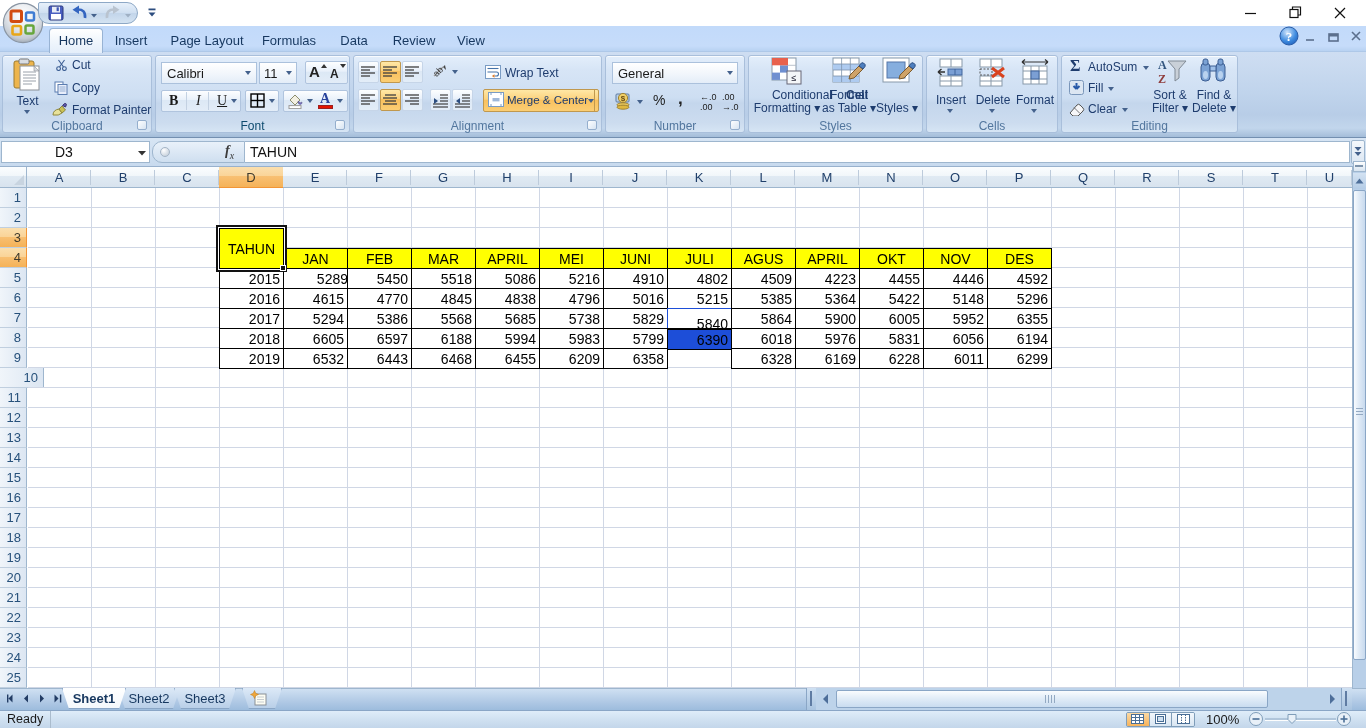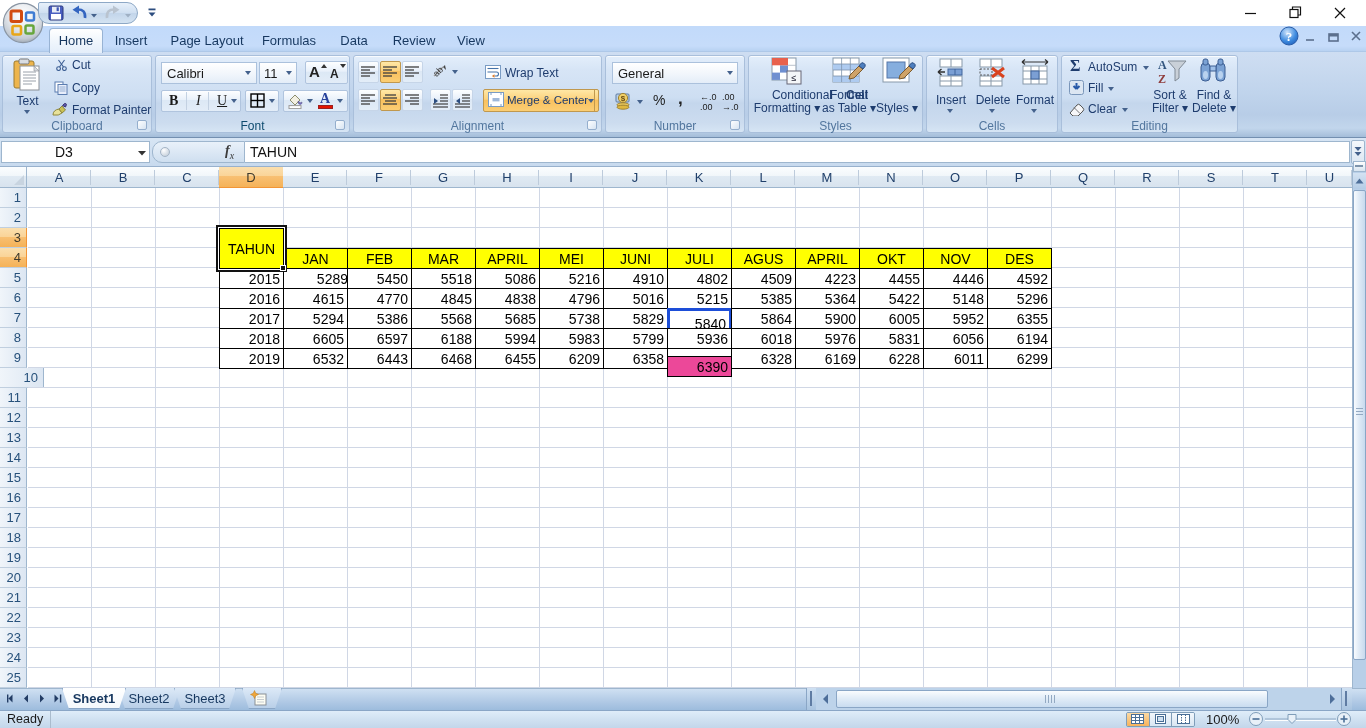--- a/index.html
+++ b/index.html
@@ -559,21 +559,21 @@
     <div class="cell num" style="left:859px;top:288px;width:65px;height:21px;border:1px solid #000;background:#fff;">5422</div>
     <div class="cell num" style="left:923px;top:288px;width:65px;height:21px;border:1px solid #000;background:#fff;">5148</div>
     <div class="cell num" style="left:987px;top:288px;width:65px;height:21px;border:1px solid #000;background:#fff;">5296</div>
     <div class="cell num" style="left:219px;top:308px;width:65px;height:21px;border:1px solid #000;background:#fff;">2017</div>
     <div class="cell num" style="left:283px;top:308px;width:65px;height:21px;border:1px solid #000;background:#fff;">5294</div>
     <div class="cell num" style="left:347px;top:308px;width:65px;height:21px;border:1px solid #000;background:#fff;">5386</div>
     <div class="cell num" style="left:411px;top:308px;width:65px;height:21px;border:1px solid #000;background:#fff;">5568</div>
     <div class="cell num" style="left:475px;top:308px;width:65px;height:21px;border:1px solid #000;background:#fff;">5685</div>
     <div class="cell num" style="left:539px;top:308px;width:65px;height:21px;border:1px solid #000;background:#fff;">5738</div>
     <div class="cell num" style="left:603px;top:308px;width:65px;height:21px;border:1px solid #000;background:#fff;">5829</div>
-    <div class="cell num" style="left:667px;top:308px;width:65px;height:32px;border:3px solid #1d4ed8;background:#fff;">5840</div>
+    <div class="cell num" style="left:667px;top:308px;width:65px;height:32px;border:1px solid #1d4ed8;background:#fff;">5840</div>
     <div class="cell num" style="left:731px;top:308px;width:65px;height:21px;border:1px solid #000;background:#fff;">5864</div>
     <div class="cell num" style="left:795px;top:308px;width:65px;height:21px;border:1px solid #000;background:#fff;">5900</div>
     <div class="cell num" style="left:859px;top:308px;width:65px;height:21px;border:1px solid #000;background:#fff;">6005</div>
     <div class="cell num" style="left:923px;top:308px;width:65px;height:21px;border:1px solid #000;background:#fff;">5952</div>
     <div class="cell num" style="left:987px;top:308px;width:65px;height:21px;border:1px solid #000;background:#fff;">6355</div>
     <div class="cell num" style="left:219px;top:328px;width:65px;height:21px;border:1px solid #000;background:#fff;">2018</div>
     <div class="cell num" style="left:283px;top:328px;width:65px;height:21px;border:1px solid #000;background:#fff;">6605</div>
     <div class="cell num" style="left:347px;top:328px;width:65px;height:21px;border:1px solid #000;background:#fff;">6597</div>
     <div class="cell num" style="left:411px;top:328px;width:65px;height:21px;border:1px solid #000;background:#fff;">6188</div>
     <div class="cell num" style="left:475px;top:328px;width:65px;height:21px;border:1px solid #000;background:#fff;">5994</div>
@@ -585,21 +585,21 @@
     <div class="cell num" style="left:859px;top:328px;width:65px;height:21px;border:1px solid #000;background:#fff;">5831</div>
     <div class="cell num" style="left:923px;top:328px;width:65px;height:21px;border:1px solid #000;background:#fff;">6056</div>
     <div class="cell num" style="left:987px;top:328px;width:65px;height:21px;border:1px solid #000;background:#fff;">6194</div>
     <div class="cell num" style="left:219px;top:348px;width:65px;height:21px;border:1px solid #000;background:#fff;">2019</div>
     <div class="cell num" style="left:283px;top:348px;width:65px;height:21px;border:1px solid #000;background:#fff;">6532</div>
     <div class="cell num" style="left:347px;top:348px;width:65px;height:21px;border:1px solid #000;background:#fff;">6443</div>
     <div class="cell num" style="left:411px;top:348px;width:65px;height:21px;border:1px solid #000;background:#fff;">6468</div>
     <div class="cell num" style="left:475px;top:348px;width:65px;height:21px;border:1px solid #000;background:#fff;">6455</div>
     <div class="cell num" style="left:539px;top:348px;width:65px;height:21px;border:1px solid #000;background:#fff;">6209</div>
     <div class="cell num" style="left:603px;top:348px;width:65px;height:21px;border:1px solid #000;background:#fff;">6358</div>
-    <div class="cell num" style="left:667px;top:356px;width:65px;height:21px;border:1px solid #000;background:#ec4899;">6390</div>
+    <div class="cell num" style="left:667px;top:329px;width:65px;height:21px;border:1px solid #000;background:#1d4ed8;">6390</div>
     <div class="cell num" style="left:731px;top:348px;width:65px;height:21px;border:1px solid #000;background:#fff;">6328</div>
     <div class="cell num" style="left:795px;top:348px;width:65px;height:21px;border:1px solid #000;background:#fff;">6169</div>
     <div class="cell num" style="left:859px;top:348px;width:65px;height:21px;border:1px solid #000;background:#fff;">6228</div>
     <div class="cell num" style="left:923px;top:348px;width:65px;height:21px;border:1px solid #000;background:#fff;">6011</div>
     <div class="cell num" style="left:987px;top:348px;width:65px;height:21px;border:1px solid #000;background:#fff;">6299</div>
     <div class="ab" style="left:216px;top:225px;width:71px;height:47px;border:2.5px solid #121212;box-shadow:inset 0 0 0 1px #fff;"></div>
     <div class="ab" style="left:280px;top:265px;width:6px;height:6px;background:#111;border:1px solid #fff;"></div>
     <div class="ab" style="left:1352px;top:167px;width:14px;height:543px;background:#b8cfe8;border-left:1px solid #9eb6ce;"></div>
     <div class="ab" style="left:1353px;top:161px;width:13px;height:11px;background:linear-gradient(180deg,#fdfefe,#d8e4f0);border:1px solid #9eb6ce;"></div>
     <div class="ab" style="left:1355px;top:165px;width:8px;height:2px;background:#7e94ac;"></div>

